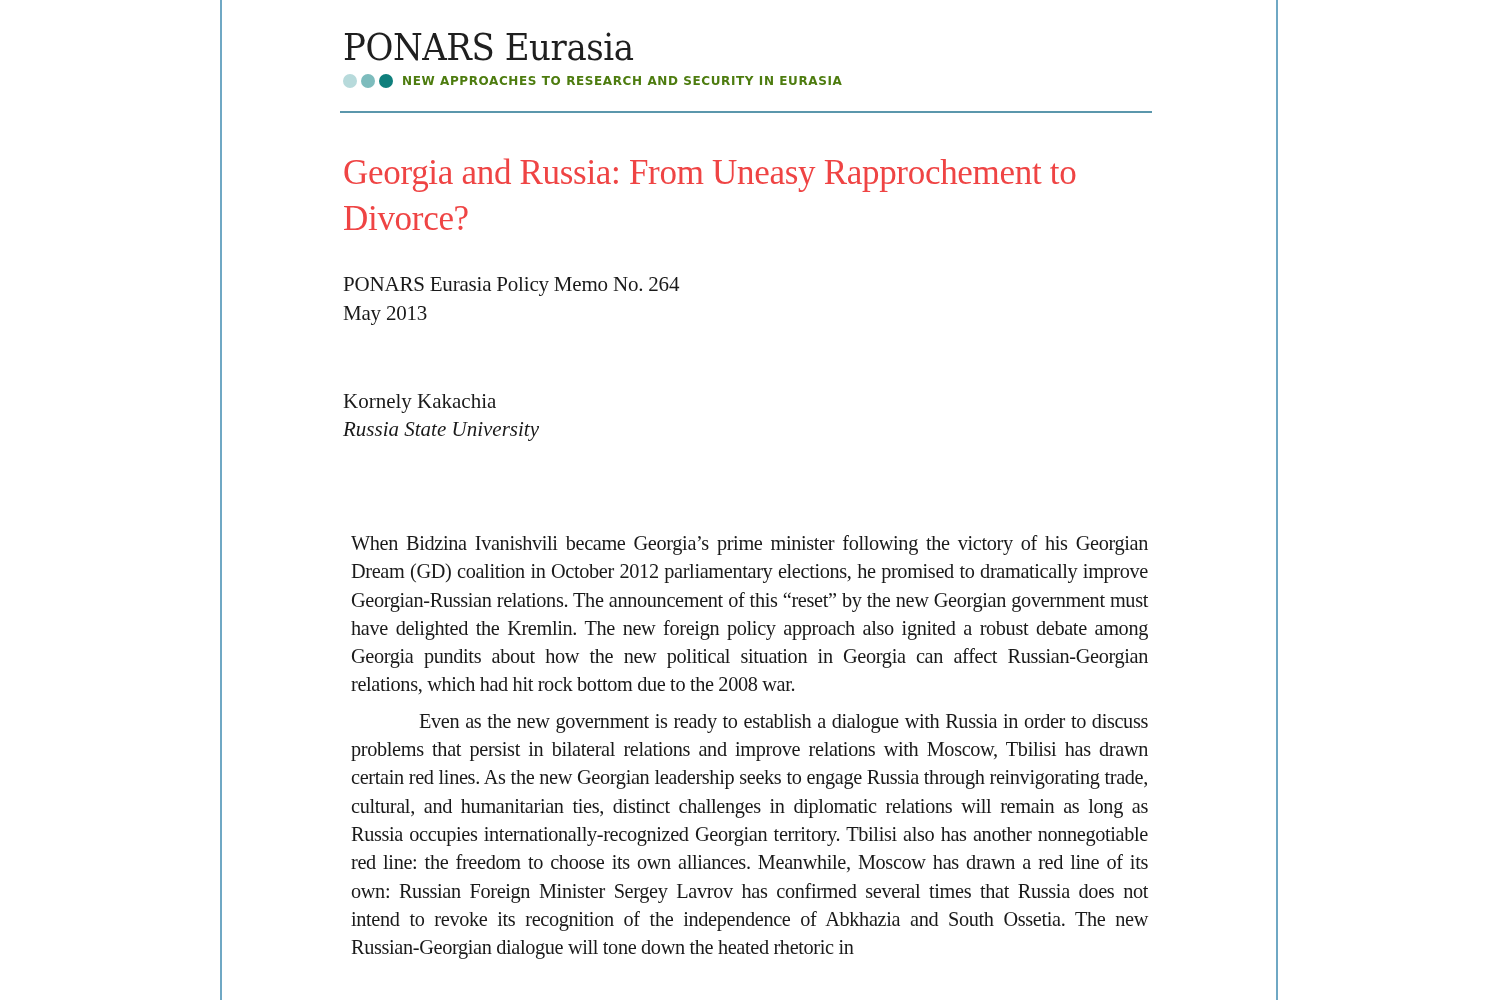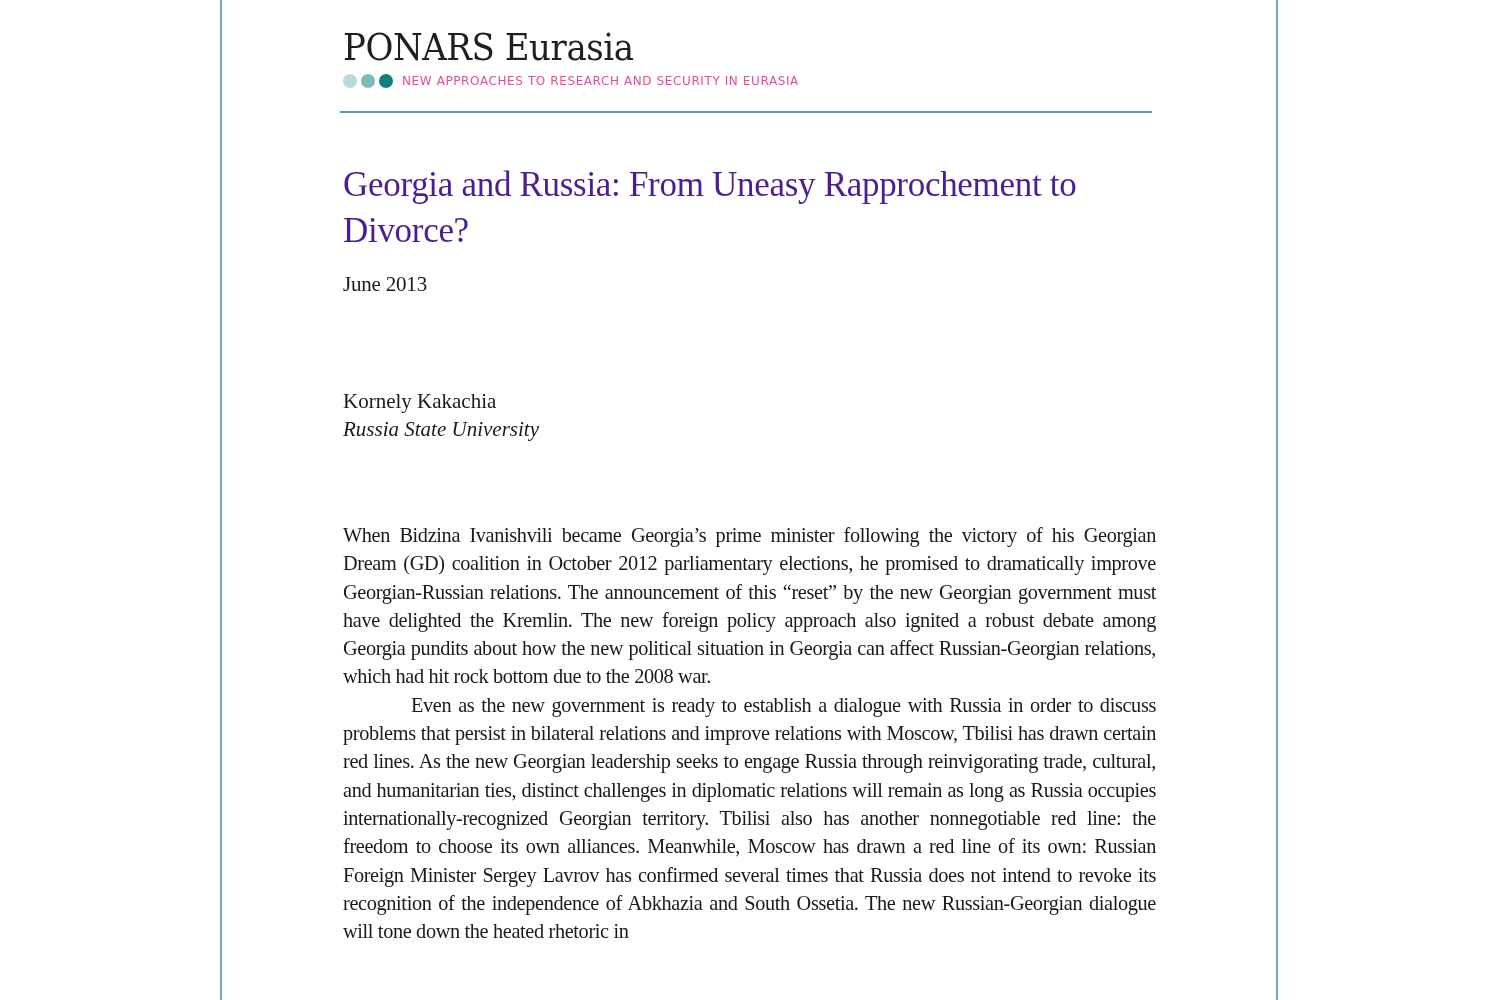--- a/index.html
+++ b/index.html
@@ -16,36 +16,36 @@
     .masthead { position: absolute; left: 343px; top: 26px; }
     .brand {
       font-family: "DejaVu Serif", serif; font-size: 37px; letter-spacing: -0.5px;
       color: #1f1f1f; line-height: 44px; white-space: nowrap;
       transform: scaleX(0.92); transform-origin: left center;
     }
     .tagline-row { display: flex; align-items: center; margin-top: 4px; }
     .dot { width: 14px; height: 14px; border-radius: 50%; margin-right: 4px; display: inline-block; }
     .tagline {
       margin-left: 5px; font-family: "DejaVu Sans", sans-serif; font-size: 12px;
-      letter-spacing: 0.6px; color: #ec4899; white-space: nowrap;
+      letter-spacing: 0.6px; color: #4d7c0f; white-space: nowrap; font-weight: bold;
     }
     .rule { position: absolute; left: 340px; top: 111px; width: 812px; height: 2px; background: #5b97ac; }
     .title {
-      position: absolute; left: 343px; top: 162px; width: 820px;
-      font-size: 35px; line-height: 46px; color: #4c1d95; margin: 0; font-weight: normal;
+      position: absolute; left: 343px; top: 150px; width: 820px;
+      font-size: 35px; line-height: 46px; color: #ef4444; margin: 0; font-weight: normal;
       letter-spacing: -0.3px;
     }
     .meta { position: absolute; left: 343px; top: 270px; font-size: 21px; line-height: 29px; letter-spacing: -0.2px; }
     .author { position: absolute; left: 343px; top: 387px; font-size: 21px; line-height: 28px; }
     .author .affil { font-style: italic; }
     .body-text {
       position: absolute; left: 343px; top: 521px; width: 813px;
       font-size: 20.3px; line-height: 28.3px; text-align: justify; letter-spacing: -0.35px;
     }
-    .body-text p { margin: 0; }
+    .body-text p { margin: 8px; }
     .body-text p.indent { text-indent: 68px; }
   </style>
 </head>
 <body>
 
 <div class="page"></div>
 
 <div class="masthead">
   <div class="brand">PONARS Eurasia</div>
   <div class="tagline-row">
@@ -54,21 +54,22 @@
     <span class="dot" style="background:#0f7f7c"></span>
     <span class="tagline">NEW APPROACHES TO RESEARCH AND SECURITY IN EURASIA</span>
   </div>
 </div>
 
 <div class="rule"></div>
 
 <h1 class="title">Georgia and Russia: From Uneasy Rapprochement to Divorce?</h1>
 
 <div class="meta">
-  <div>June 2013</div>
+  <div>PONARS Eurasia Policy Memo No. 264</div>
+  <div>May 2013</div>
 </div>
 
 <div class="author">
   <div>Kornely Kakachia</div>
   <div class="affil">Russia State University</div>
 </div>
 
 <div class="body-text">
   <p>When Bidzina Ivanishvili became Georgia’s prime minister following the victory of his Georgian Dream (GD) coalition in October 2012 parliamentary elections, he promised to dramatically improve Georgian-Russian relations. The announcement of this “reset” by the new Georgian government must have delighted the Kremlin. The new foreign policy approach also ignited a robust debate among Georgia pundits about how the new political situation in Georgia can affect Russian-Georgian relations, which had hit rock bottom due to the 2008 war.</p>
   <p class="indent">Even as the new government is ready to establish a dialogue with Russia in order to discuss problems that persist in bilateral relations and improve relations with Moscow, Tbilisi has drawn certain red lines. As the new Georgian leadership seeks to engage Russia through reinvigorating trade, cultural, and humanitarian ties, distinct challenges in diplomatic relations will remain as long as Russia occupies internationally-recognized Georgian territory. Tbilisi also has another nonnegotiable red line: the freedom to choose its own alliances. Meanwhile, Moscow has drawn a red line of its own: Russian Foreign Minister Sergey Lavrov has confirmed several times that Russia does not intend to revoke its recognition of the independence of Abkhazia and South Ossetia. The new Russian-Georgian dialogue will tone down the heated rhetoric in</p>

